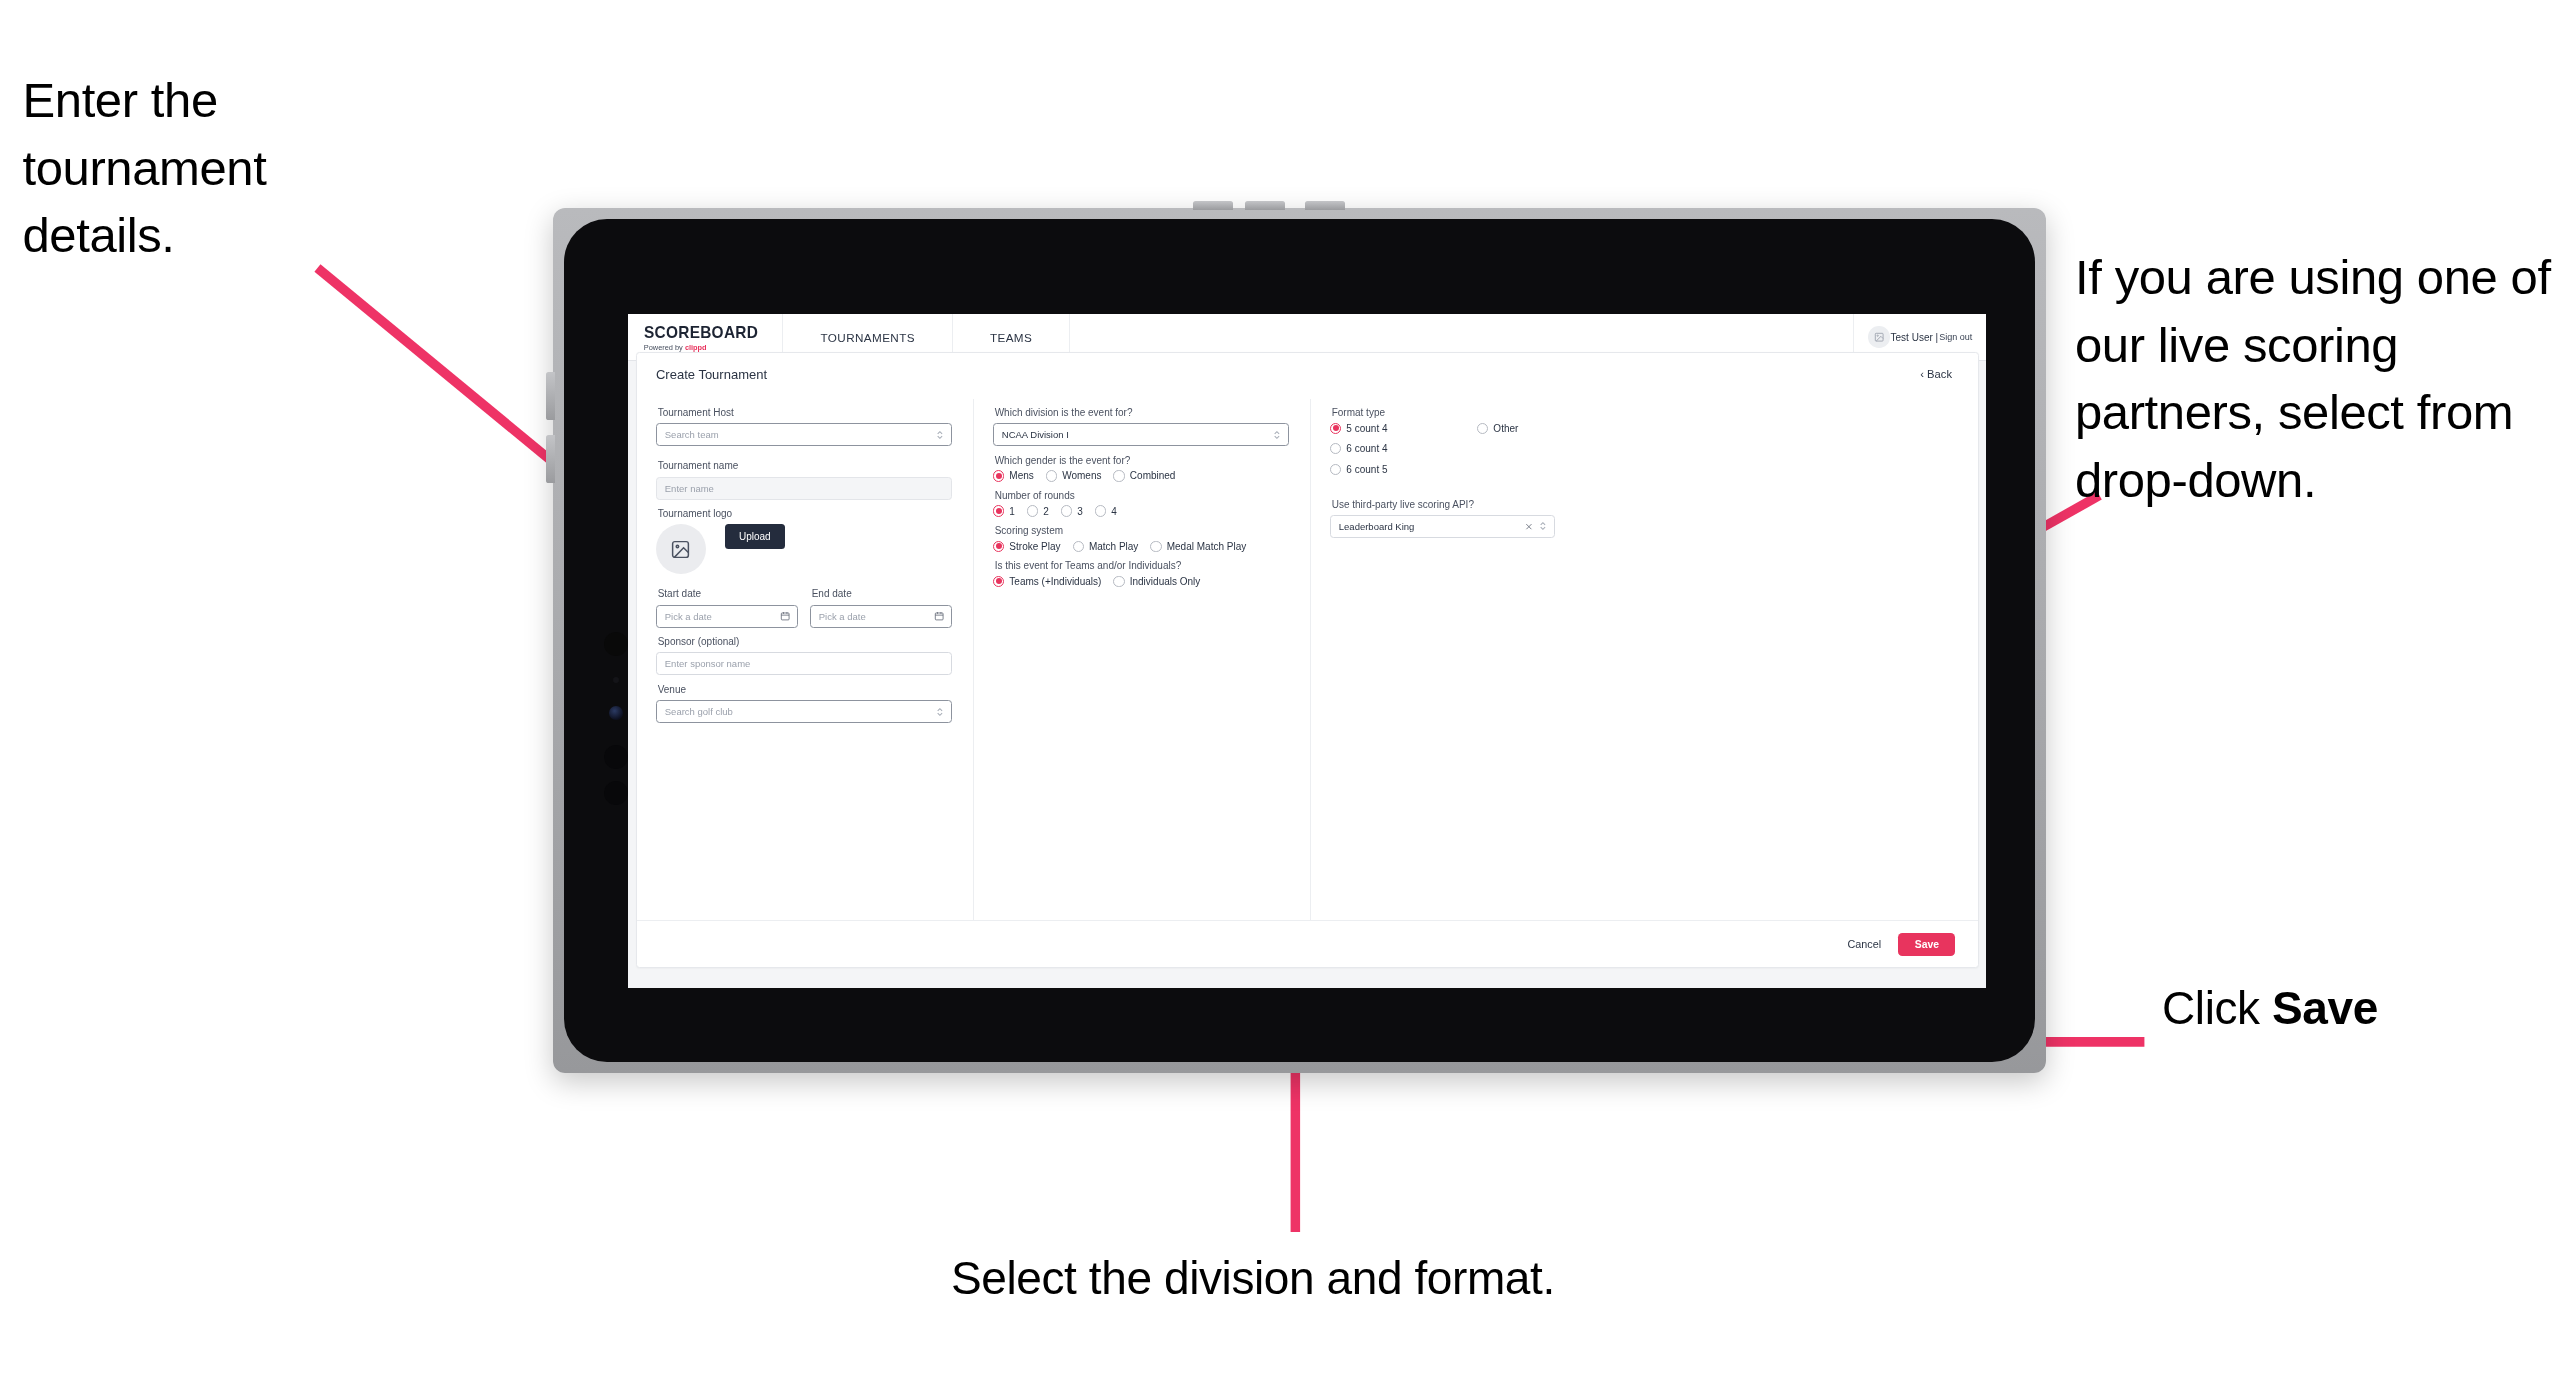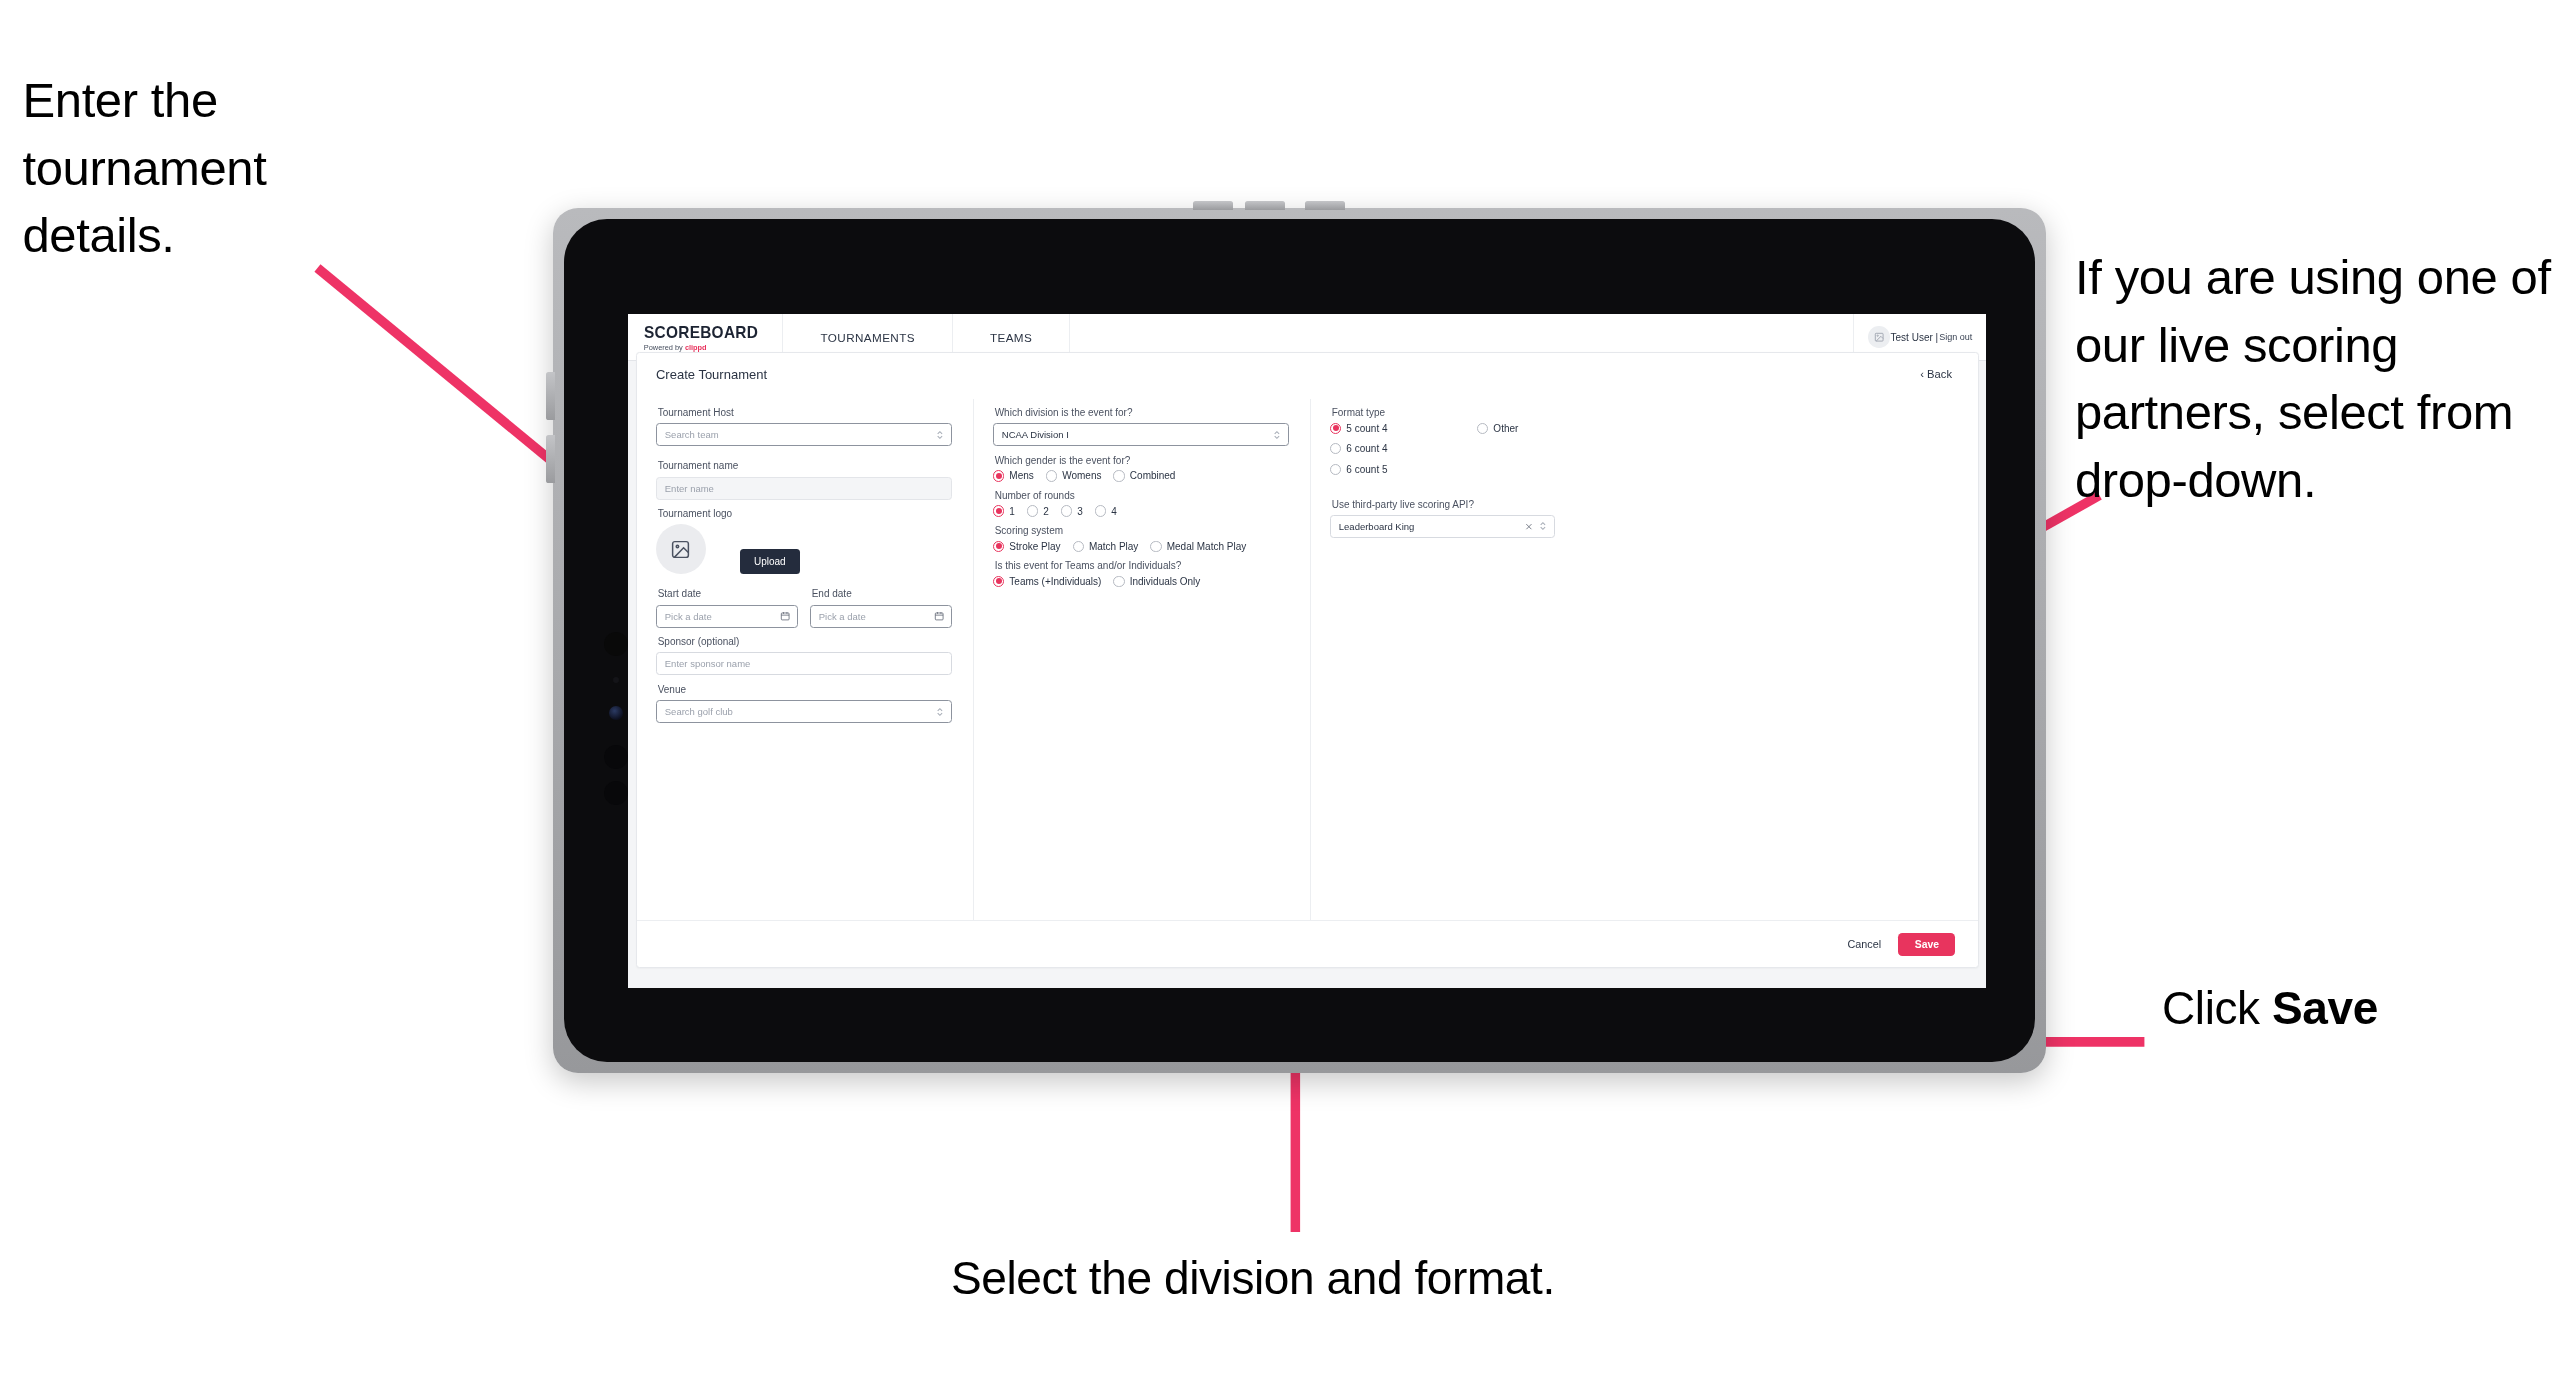--- a/index.html
+++ b/index.html
@@ -26,21 +26,21 @@
   #anno-bottom{ left: 951px; top: 1251px; font-size: 46px; white-space: nowrap; }
 
   .arrow-svg { position:absolute; left:0; top:0; width:2576px; height:1386px; pointer-events:none; }
 
   
   #tablet {
     position: absolute;
     left: 553px; top: 208px;
     width: 1493px; height: 865px;
     background: linear-gradient(180deg,#b9babd 0%, #a9aaad 50%, #97989b 100%);
-    border-radius: 25px;
+    border-radius: 12px;
     box-shadow: 0 8.6px 29px rgba(0,0,0,0.22);
   }
   #tablet-inner {
     position: absolute;
     left: 11.2px; top: 11.2px; right: 11.2px; bottom: 11.2px;
     background: #0c0c0e;
     border-radius: 43px;
   }
   .tab-btn { position:absolute; background: linear-gradient(180deg,#c3c4c7,#9a9b9e); border-radius: 2.6px; }
   #btn-top-1 { left: 640px; top: -7px; width: 40px; height: 8.6px; border-radius: 2.6px 2.6px 0 0;}
@@ -147,21 +147,21 @@
   }
   .input.light { border-color:#d7dae0; }
   .input.filled { background:#f4f5f7; border-color:#e3e5e9; }
   .input .val { color:#2b3444; }
   .input .right-ico { position:absolute; right:7px; top:50%; transform:translateY(-50%); display:flex; align-items:center; gap:6px; }
 
   .row2 { display:flex; gap:12px; }
   .row2 > div { flex:1; }
 
   
-  #logo-row { display:flex; align-items:flex-end; gap:34px; margin-top:1.7px; }
+  #logo-row { display:flex; align-items:flex-start; gap:19px; margin-top:1.7px; }
   #logo-circle {
     width:50px; height:50px; border-radius:50%; background:#ebecef;
     display:flex; align-items:center; justify-content:center;
   }
   #upload-btn {
     background:#242c3d; color:#fff; font-size:10px;
     padding: 7px 14px; border-radius:3.5px; cursor:pointer;
   }
 
   

